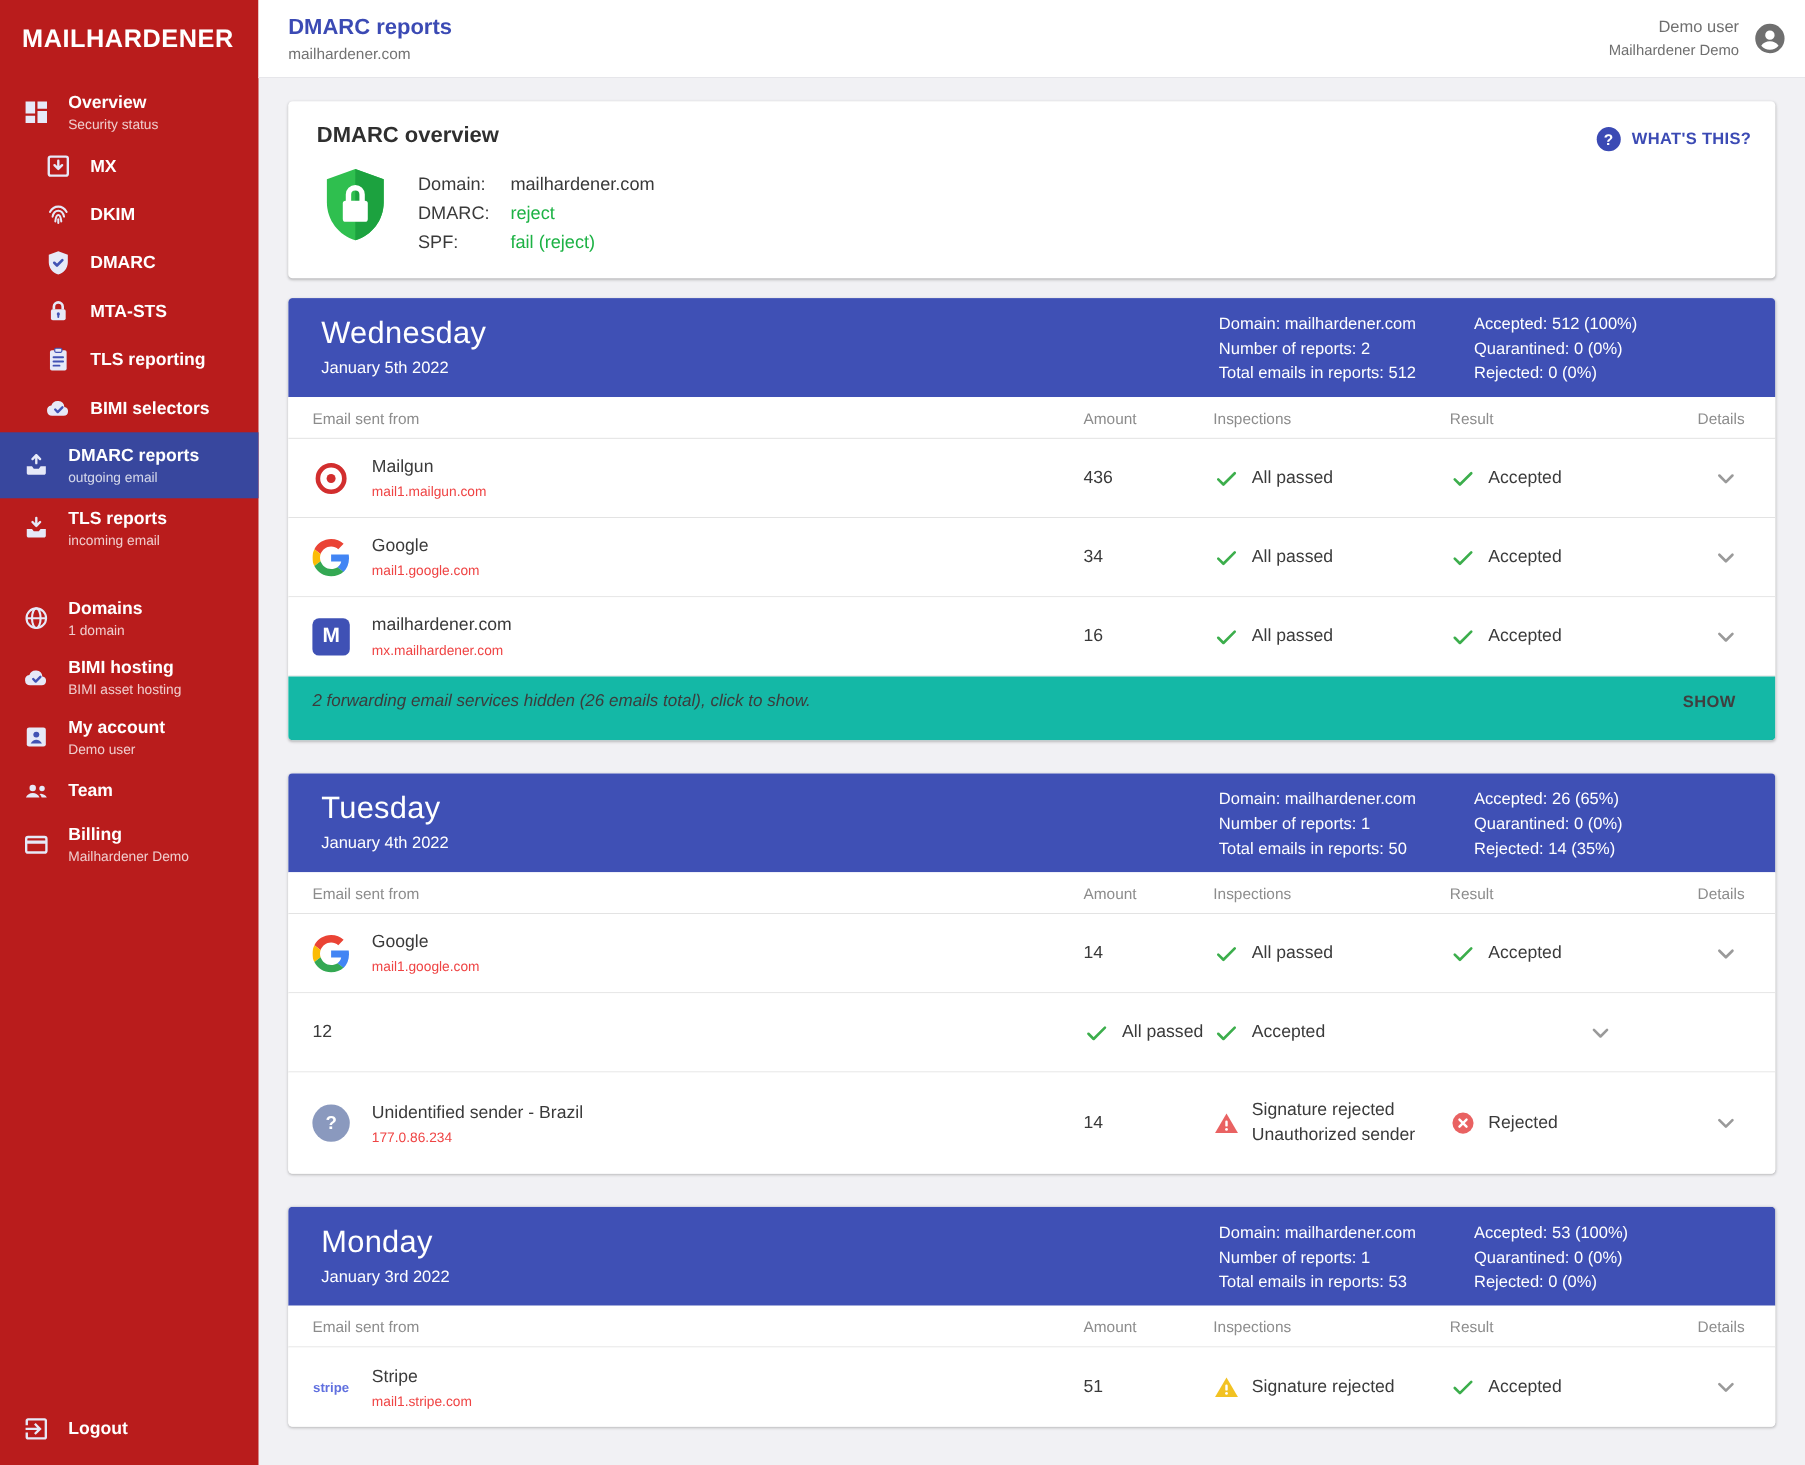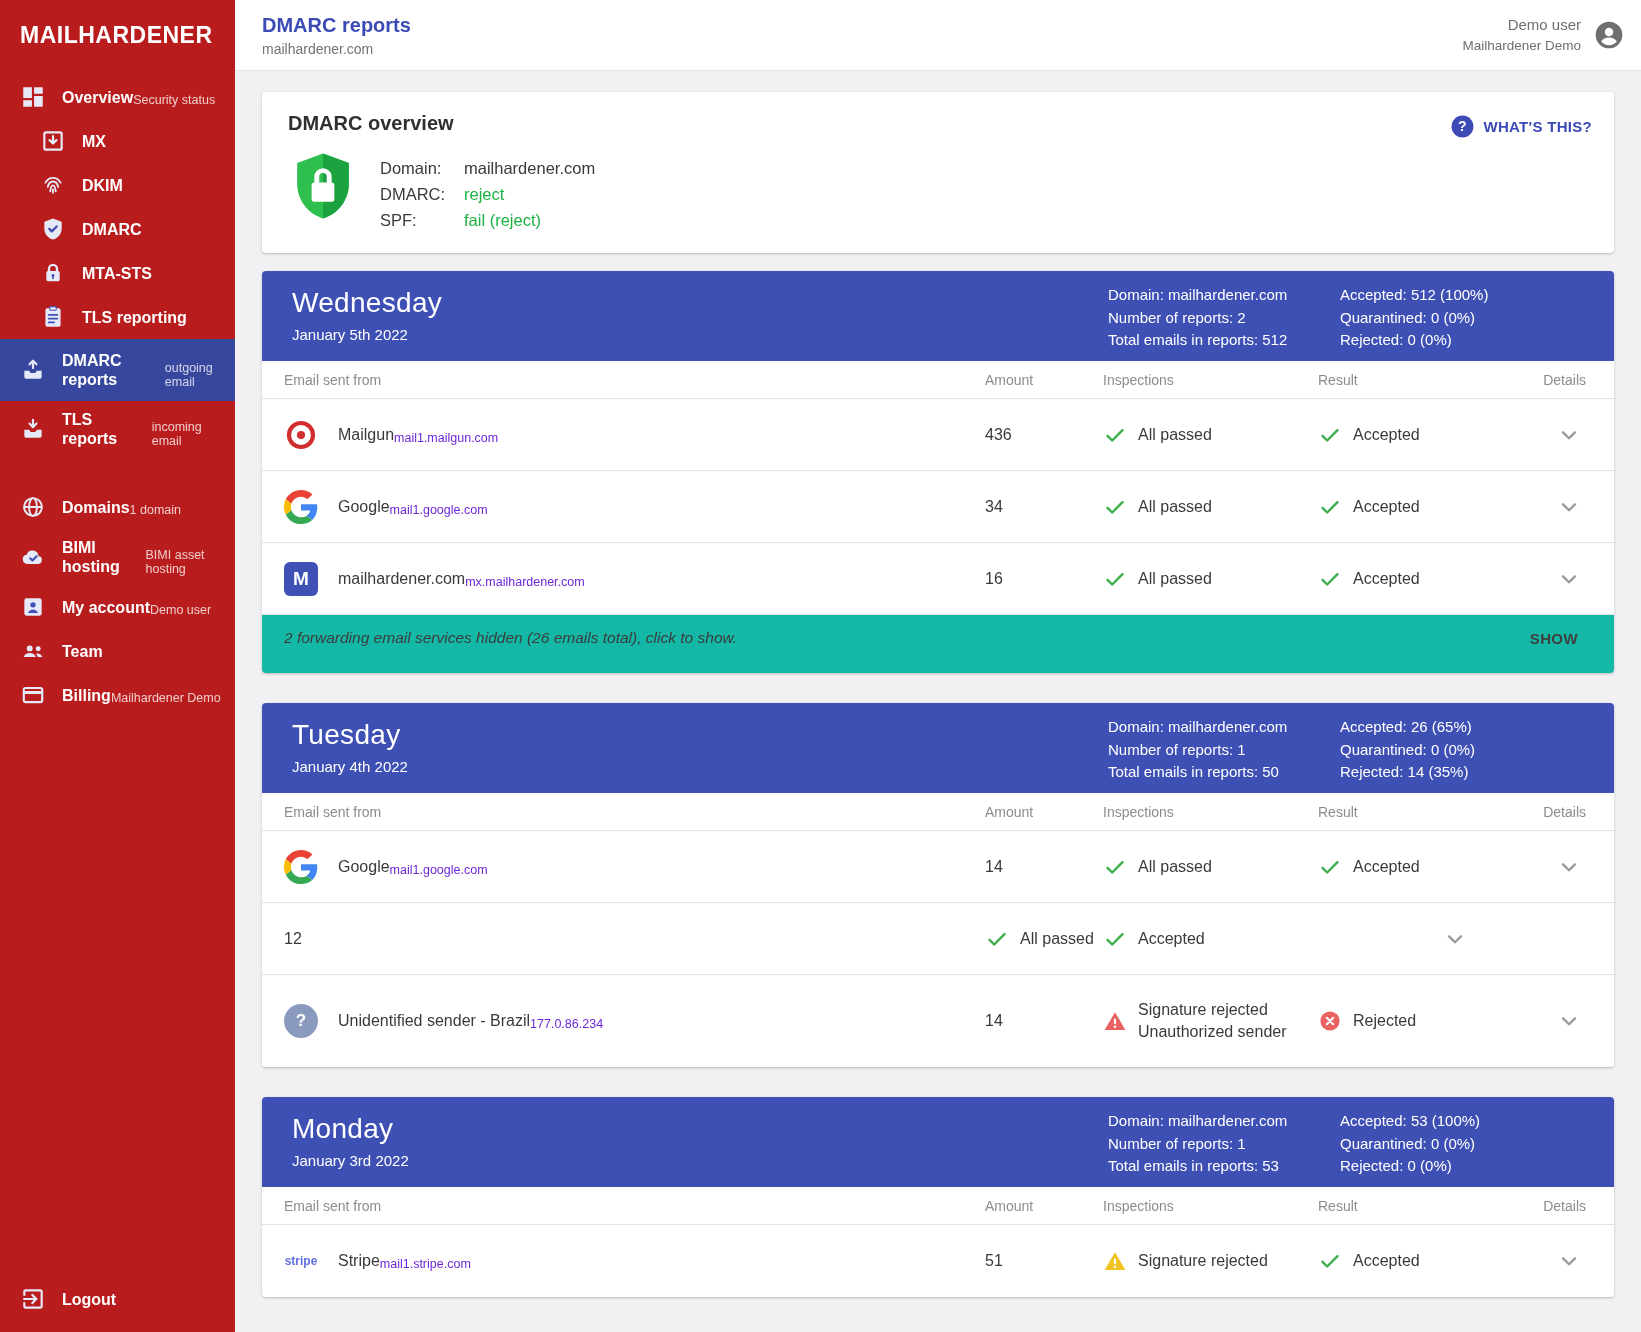--- a/index.html
+++ b/index.html
@@ -19,21 +19,21 @@
   .brand { font-size:23px; font-weight:bold; letter-spacing:.5px; padding:22px 0 10px 20px; }
   .sb-items { flex:1; padding-top:16px; }
   .sb-item { display:flex; align-items:center; padding:9px 0 9px 20px; cursor:pointer; }
   .sb-item.indent { padding-left:40px; }
   .sb-item.active { background:#38479e; padding-top:12px; padding-bottom:12px; }
   .sb-item.gap-top { margin-top:28px; }
   .sb-icon { width:26px; height:26px; margin-right:16px; flex:none; color:#e6e9f8; display:flex; align-items:center; justify-content:center; }
   .sb-icon svg { width:100%; height:100%; }
   .sb-label { font-size:16px; font-weight:700; line-height:19px; }
   .sb-sub { font-size:12.5px; color:rgba(255,255,255,.78); margin-top:3px; }
-  .sb-text { display:flex; flex-direction:row;align-items:flex-end; }
+  .sb-text { display:flex; flex-direction:column; }
   .sb-logout { display:flex; align-items:center; padding:16px 0 20px 20px; cursor:pointer; }
   
   .main { flex:1; display:flex; flex-direction:column; height:1332px; }
   .topbar { height:71px; background:#fff; display:flex; align-items:center; border-bottom:1px solid #e6e6ea; flex:none; }
   .topbar-titles { padding-left:27px; }
   .page-title { font-size:20px; font-weight:bold; color:#3b4ab4; }
   .page-subtitle { font-size:14px; color:#737373; margin-top:4px; }
   .topbar-user { margin-left:auto; display:flex; align-items:center; padding-right:16px; }
   .user-text { text-align:right; color:#6f6f6f; margin-right:12px; }
   .user-name { font-size:15px; line-height:22px; }
@@ -68,21 +68,21 @@
   }
   .tbl-head { height:38px; color:#8c8c8c; font-size:14px; border-bottom:1px solid #e3e3e3; }
   .th-details { text-align:right; padding-right:6px; }
   .tbl-row { height:72px; border-bottom:1px solid #e3e3e3; }
   .tbl-row.two-line { height:92px; }
   .tbl-row:last-child { border-bottom:none; }
   .sender-cell { display:flex; align-items:center; }
   .sender-icon { width:34px; height:34px; margin-right:20px; flex:none; display:flex; align-items:center; justify-content:center; }
   .sender-icon svg { width:34px; height:34px; }
   .sender-name { font-size:16px; color:#3a3a3a; line-height:20px; }
-  .sender-host { font-size:12.5px; color:#6d28d9; margin-top:5px; }
+  .sender-host { font-size:12.5px; color:#ef4444; margin-top:5px; }
   .amount { font-size:16px; color:#3a3a3a; }
   .insp-cell, .result-cell { display:flex; align-items:center; font-size:16px; color:#3a3a3a; }
   .status-icon { width:24px; height:24px; margin-right:11px; flex:none; }
   .status-icon svg { width:24px; height:24px; }
   .insp-lines div { line-height:22px; }
   .details-cell { display:flex; justify-content:flex-end; padding-right:10px; }
   .chev { width:26px; height:26px; cursor:pointer; }
   .tbl-footer { display:flex; align-items:center; padding:0 30px 12px 22px; height:58px; background:#14b8a6; }
   .footer-text { font-style:italic; font-size:15.5px; color:#3c3c3c; }
   .footer-btn { margin-left:auto; font-weight:bold; font-size:15px; color:#3f3f3f; letter-spacing:.4px; cursor:pointer; padding:8px 6px; }
@@ -165,20 +165,32 @@
             <rect x="5" y="4" width="14" height="17" rx="1.6" fill="currentColor"></rect>
             <rect x="9" y="2.4" width="6" height="3.4" rx="1" fill="currentColor" stroke="#4252b4"></rect>
             <path d="M8 10h8M8 13.5h8M8 17h5" stroke="#4252b4" stroke-width="1.6" stroke-linecap="round"></path>
           </svg>
         </span>
     <span class="sb-text">
       <span class="sb-label">TLS reporting</span>
 
     </span>
   </div>
+  <div class="sb-item indent">
+    <span class="sb-icon">
+          <svg viewBox="0 0 24 24">
+            <path fill="currentColor" d="M6.8 18.4a4.3 4.3 0 0 1-.6-8.55 5.6 5.6 0 0 1 10.9 1.2 3.7 3.7 0 0 1-.6 7.35H6.8z"></path>
+            <path d="M9.4 13.2l2.1 2.1 3.9-3.9" fill="none" stroke="#4252b4" stroke-width="2" stroke-linecap="round" stroke-linejoin="round"></path>
+          </svg>
+        </span>
+    <span class="sb-text">
+      <span class="sb-label">BIMI selectors</span>
+
+    </span>
+  </div>
   <div class="sb-item active">
     <span class="sb-icon">
           <svg viewBox="0 0 24 24">
             <path d="M4 12.8h4.4l1.5 2h4.2l1.5-2H20v5.7c0 .8-.7 1.5-1.5 1.5h-13c-.8 0-1.5-.7-1.5-1.5v-5.7z" fill="currentColor"></path>
             <path d="M12 10.2V3.6M8.8 6.8L12 3.5l3.2 3.3" fill="none" stroke="currentColor" stroke-width="2" stroke-linecap="round" stroke-linejoin="round"></path>
           </svg>
         </span>
     <span class="sb-text">
       <span class="sb-label">DMARC reports</span>
       <span class="sb-sub">outgoing email</span>

